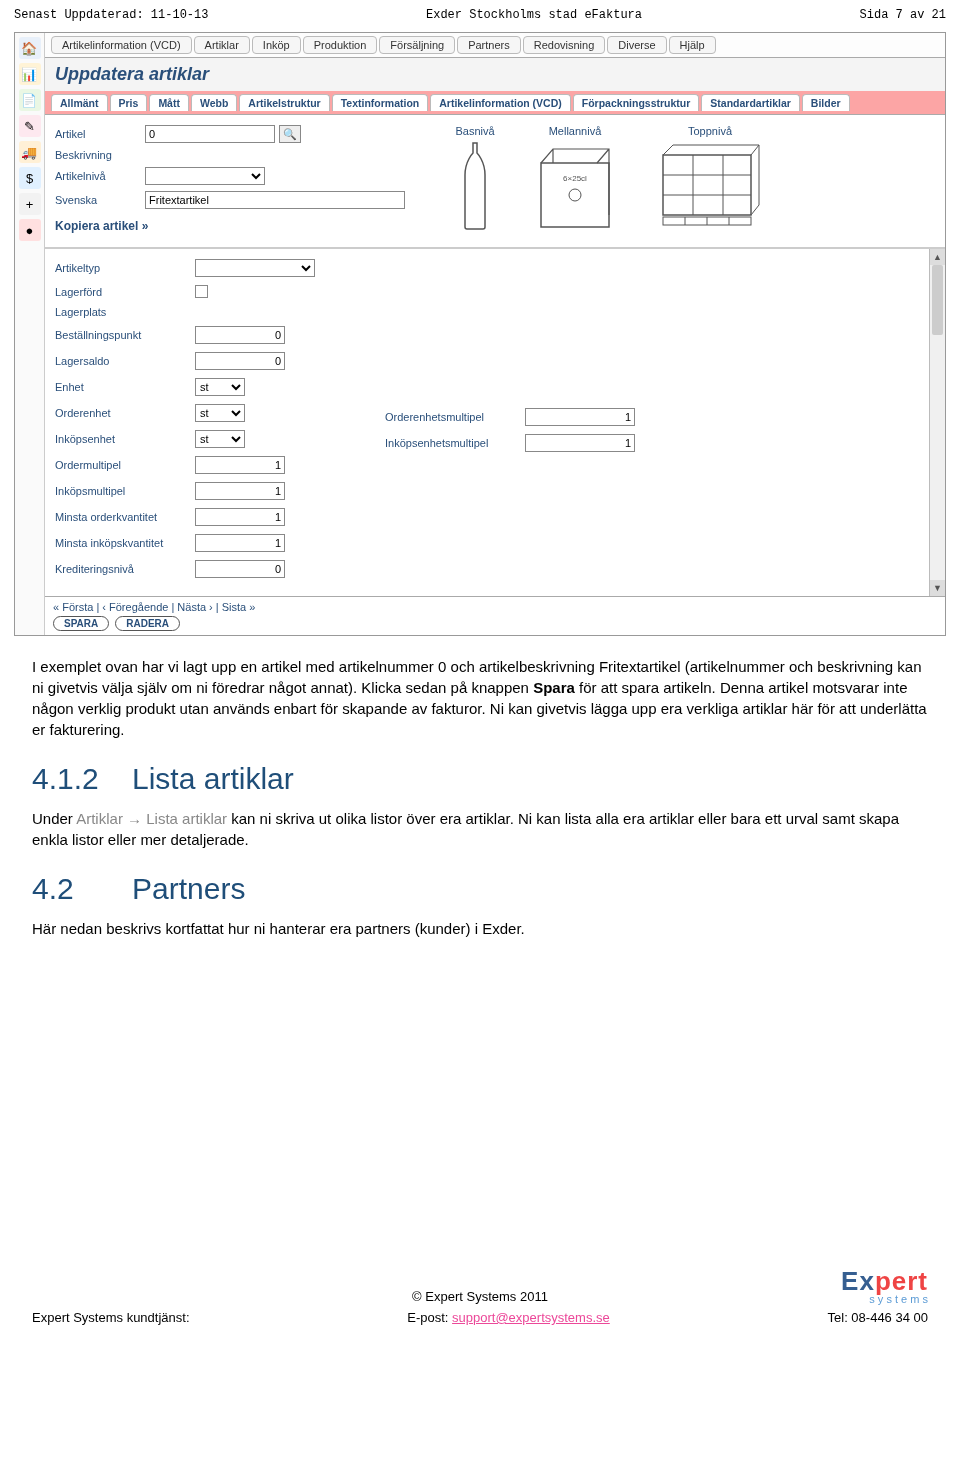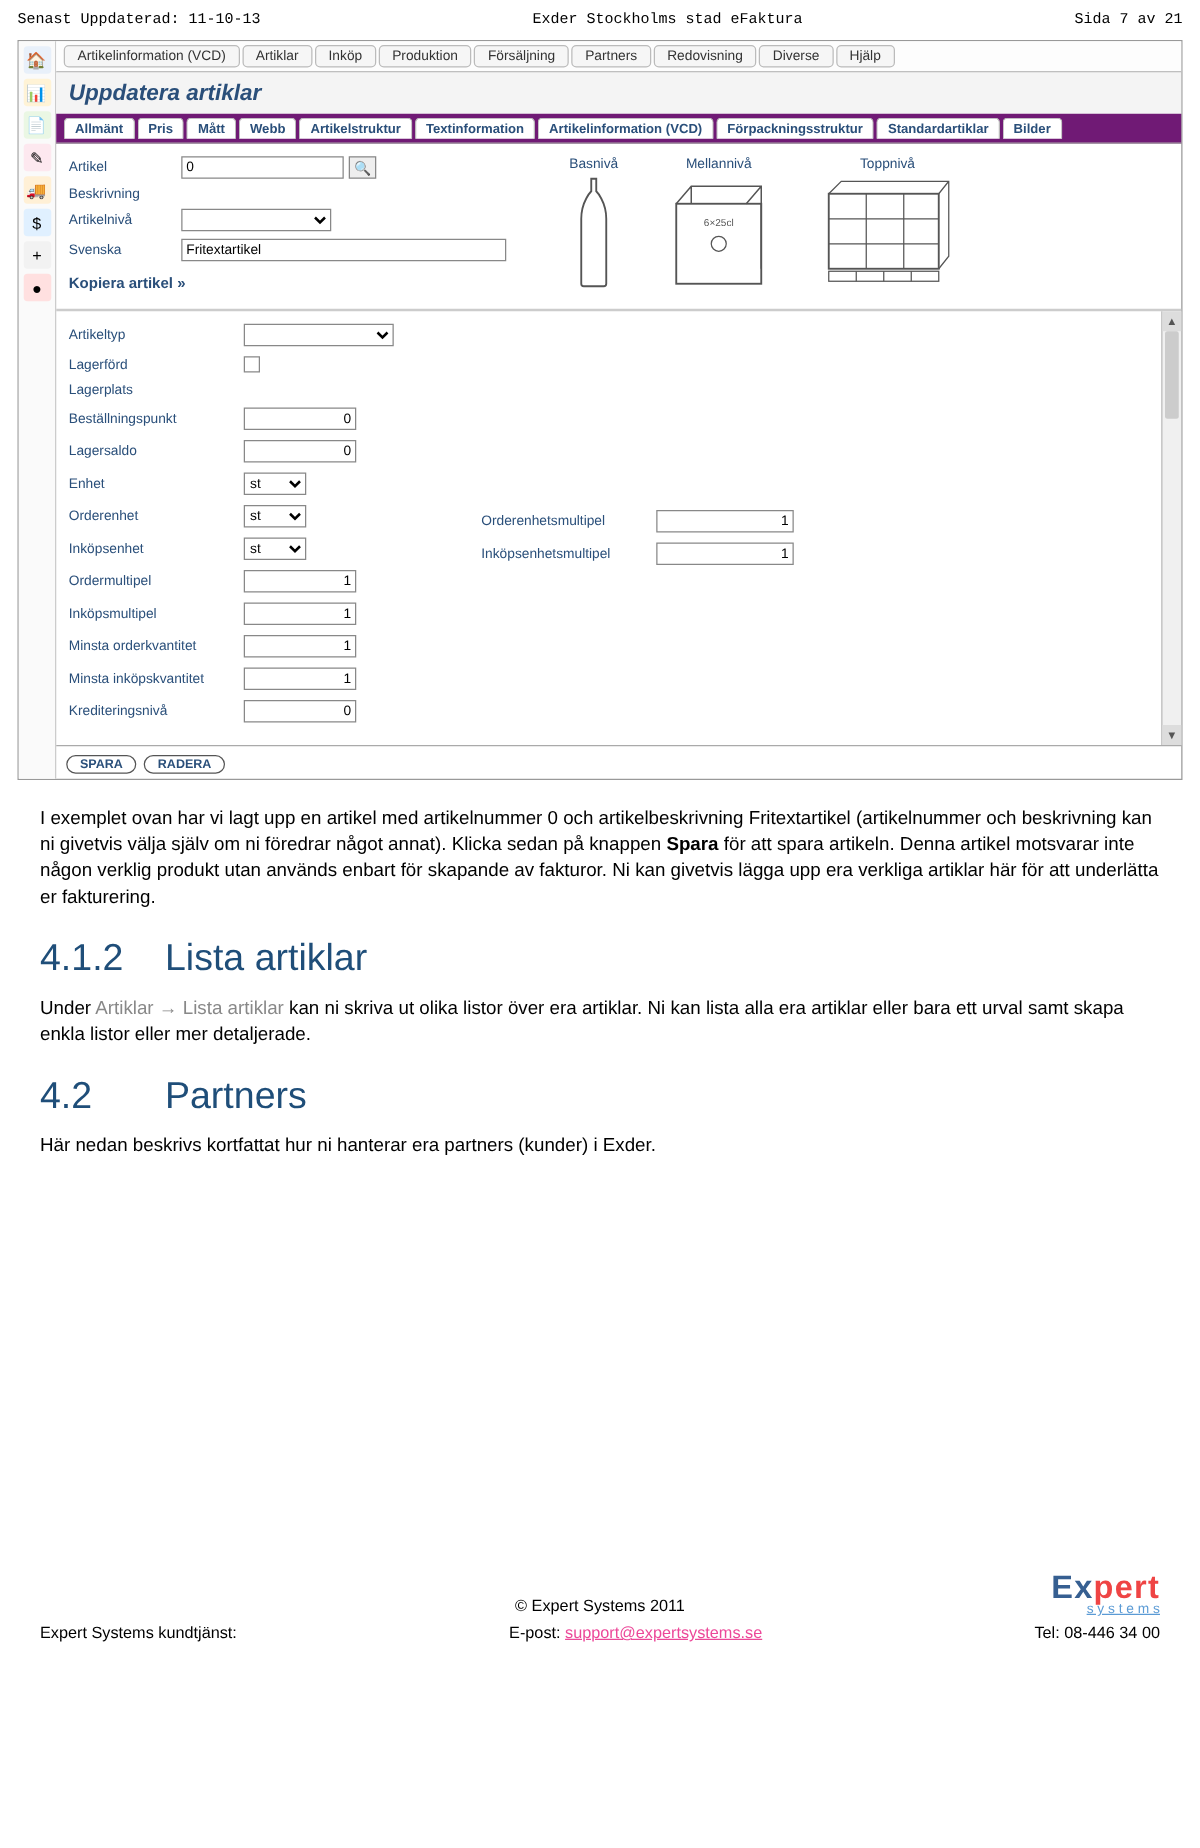--- a/index.html
+++ b/index.html
@@ -6,21 +6,21 @@
   body { font-family: Arial, sans-serif; width: 960px; background: #fff; color: #000; }
   .page-header { display: flex; justify-content: space-between; padding: 8px 14px 0; font-size: 12px; font-family: Liberation Mono, monospace; }
   .screenshot { margin: 10px 14px 16px; border: 1px solid #999; background: #fff; }
   .app-inner { display: flex; }
   .sidebar { width: 30px; background: #fafafa; border-right: 1px solid #ccc; }
   .side-icn { width: 22px; height: 22px; margin: 4px auto; border-radius: 3px; display: flex; align-items: center; justify-content: center; font-size: 13px; }
   .app-main { flex: 1; font-size: 11px; color: #333; }
   .menubar { background: #fdfdfd; border-bottom: 1px solid #aaa; padding: 3px 6px; display: flex; gap: 2px; flex-wrap: wrap; }
   .menu-item { background: #f6f6f6; border: 1px solid #bbb; padding: 2px 10px; border-radius: 4px; font-size: 11px; cursor: pointer; }
   .page-title { font-size: 18px; font-weight: 700; font-style: italic; color: #2a4f7a; padding: 6px 10px; background: #f4f4f4; }
-  .subtabs { background: #701a75; border-bottom: 1px solid #aaa; padding: 3px 6px; display: flex; gap: 2px; flex-wrap: wrap; }
+  .subtabs { background: #fca5a5; border-bottom: 1px solid #aaa; padding: 3px 6px; display: flex; gap: 2px; flex-wrap: wrap; }
   .subtab { background: #fff; border: 1px solid #bbb; border-bottom: none; padding: 2px 8px; border-radius: 4px 4px 0 0; font-size: 10.5px; color: #2a4f7a; font-weight: 700; cursor: pointer; }
   .top-form { display: flex; padding: 10px; gap: 20px; border-bottom: 1px solid #ccc; }
   .top-form-left { flex: 0 0 380px; }
   .form-row { display: flex; align-items: center; margin-bottom: 6px; }
   .form-label { width: 90px; font-size: 11px; color: #2a4f7a; }
   .txt-input { border: 1px solid #888; padding: 1px 3px; height: 18px; font-size: 11px; }
   .search-btn { width: 22px; height: 18px; border: 1px solid #888; background: #eee; margin-left: 4px; display: flex; align-items: center; justify-content: center; font-size: 11px; }
   .niva-wrap { flex: 1; display: flex; gap: 40px; align-items: flex-start; }
   .niva-col { text-align: center; color: #2a4f7a; font-size: 11px; }
   .niva-col svg { display: block; margin: 4px auto 0; }
@@ -48,21 +48,21 @@
   .body-text .graytxt { color: #888; }
   .h2 { font-size: 30px; color: #1f4e79; font-weight: 400; margin: 18px 0 8px; }
   .h2-num { display: inline-block; width: 100px; }
   .page-footer { margin-top: 340px; padding: 10px 32px 18px 32px; font-size: 13px; position: relative; }
   .copy { text-align: center; font-size: 13px; margin-bottom: 6px; }
   .foot-row { display: flex; justify-content: space-between; font-size: 13px; }
   .logo { position: absolute; right: 32px; bottom: 38px; text-align: right; }
   .logo-text { font-size: 26px; font-weight: 700; letter-spacing: 1px; }
   .logo-text .ex { color: #365f91; }
   .logo-text .pert { color: #ef4444; }
-  .logo-sub { margin-top: -4px; font-size: 11px; color: #5b9bd5; text-decoration: underline; }
+  .logo-sub { margin-top: -4px; font-size: 11px; color: #5b9bd5; }
   .underline { text-decoration: underline; color: #ec4899; }
 </style>
 </head>
 <body>
 
 <div class="page-header">
   <span>Senast Uppdaterad: 11-10-13</span>
   <span>Exder Stockholms stad eFaktura</span>
   <span>Sida 7 av 21</span>
 </div>
@@ -225,20 +225,21 @@
           </div>
 
         <div class="scrollbar">
           <div class="scroll-btn">▲</div>
           <div class="scroll-thumb"></div>
           <div class="scroll-btn" style="position:absolute;bottom:0;left:0;right:0">▼</div>
         </div>
       </div>
 
       <div class="pager">
+        <div>« Första  |  ‹ Föregående  |  Nästa ›  |  Sista »</div>
         <div class="pager-btns">
           <span class="pill-btn">SPARA</span>
           <span class="pill-btn">RADERA</span>
         </div>
       </div>
     </div>
   </div>
 </div>
 
 <div class="body-text">

